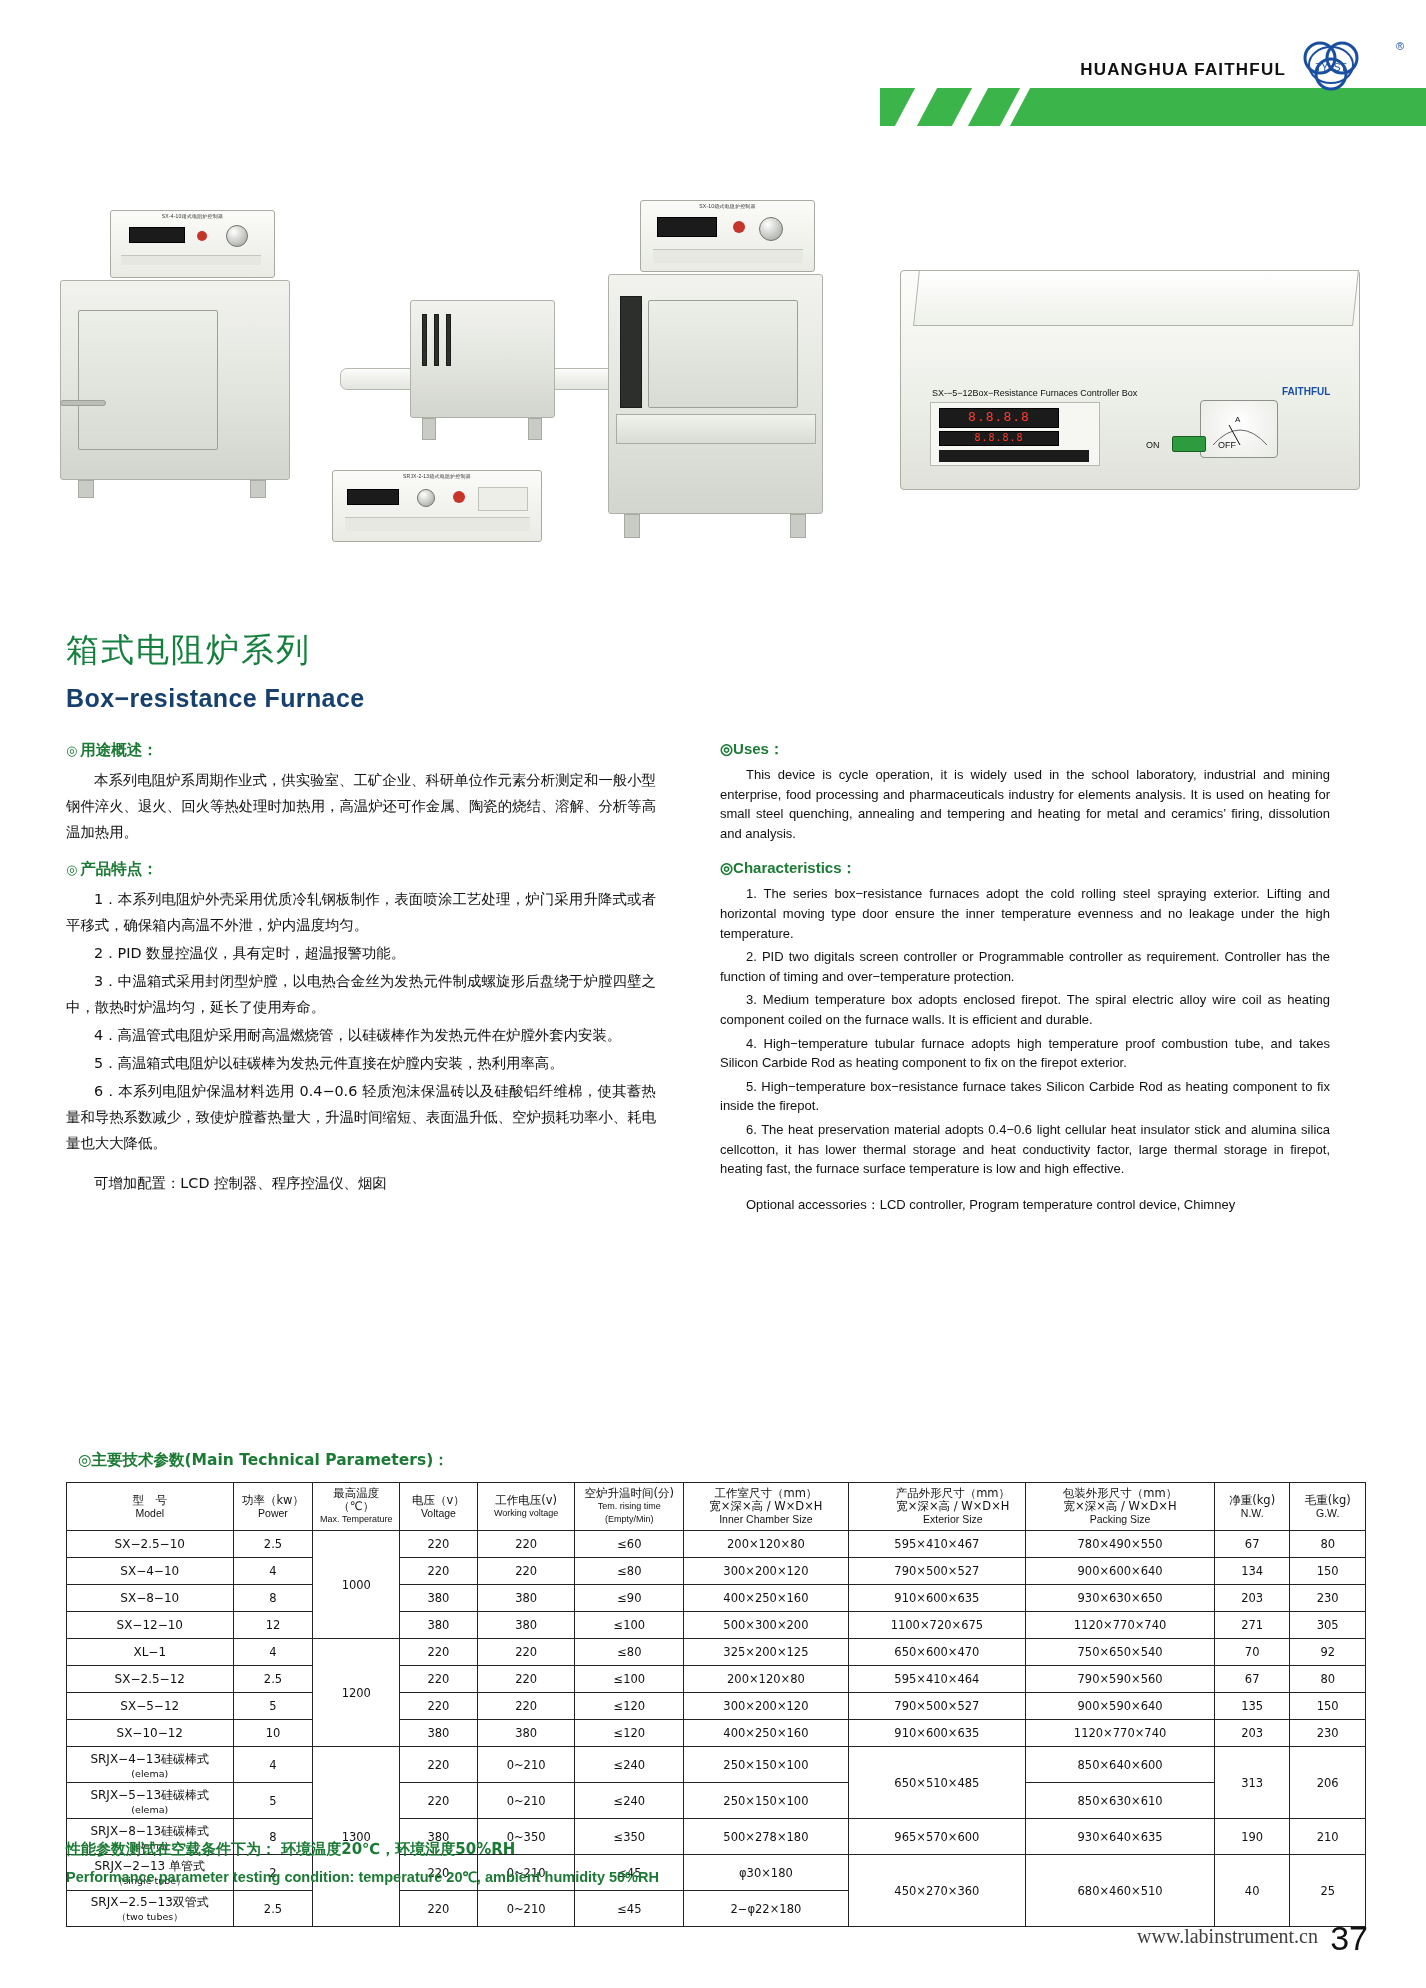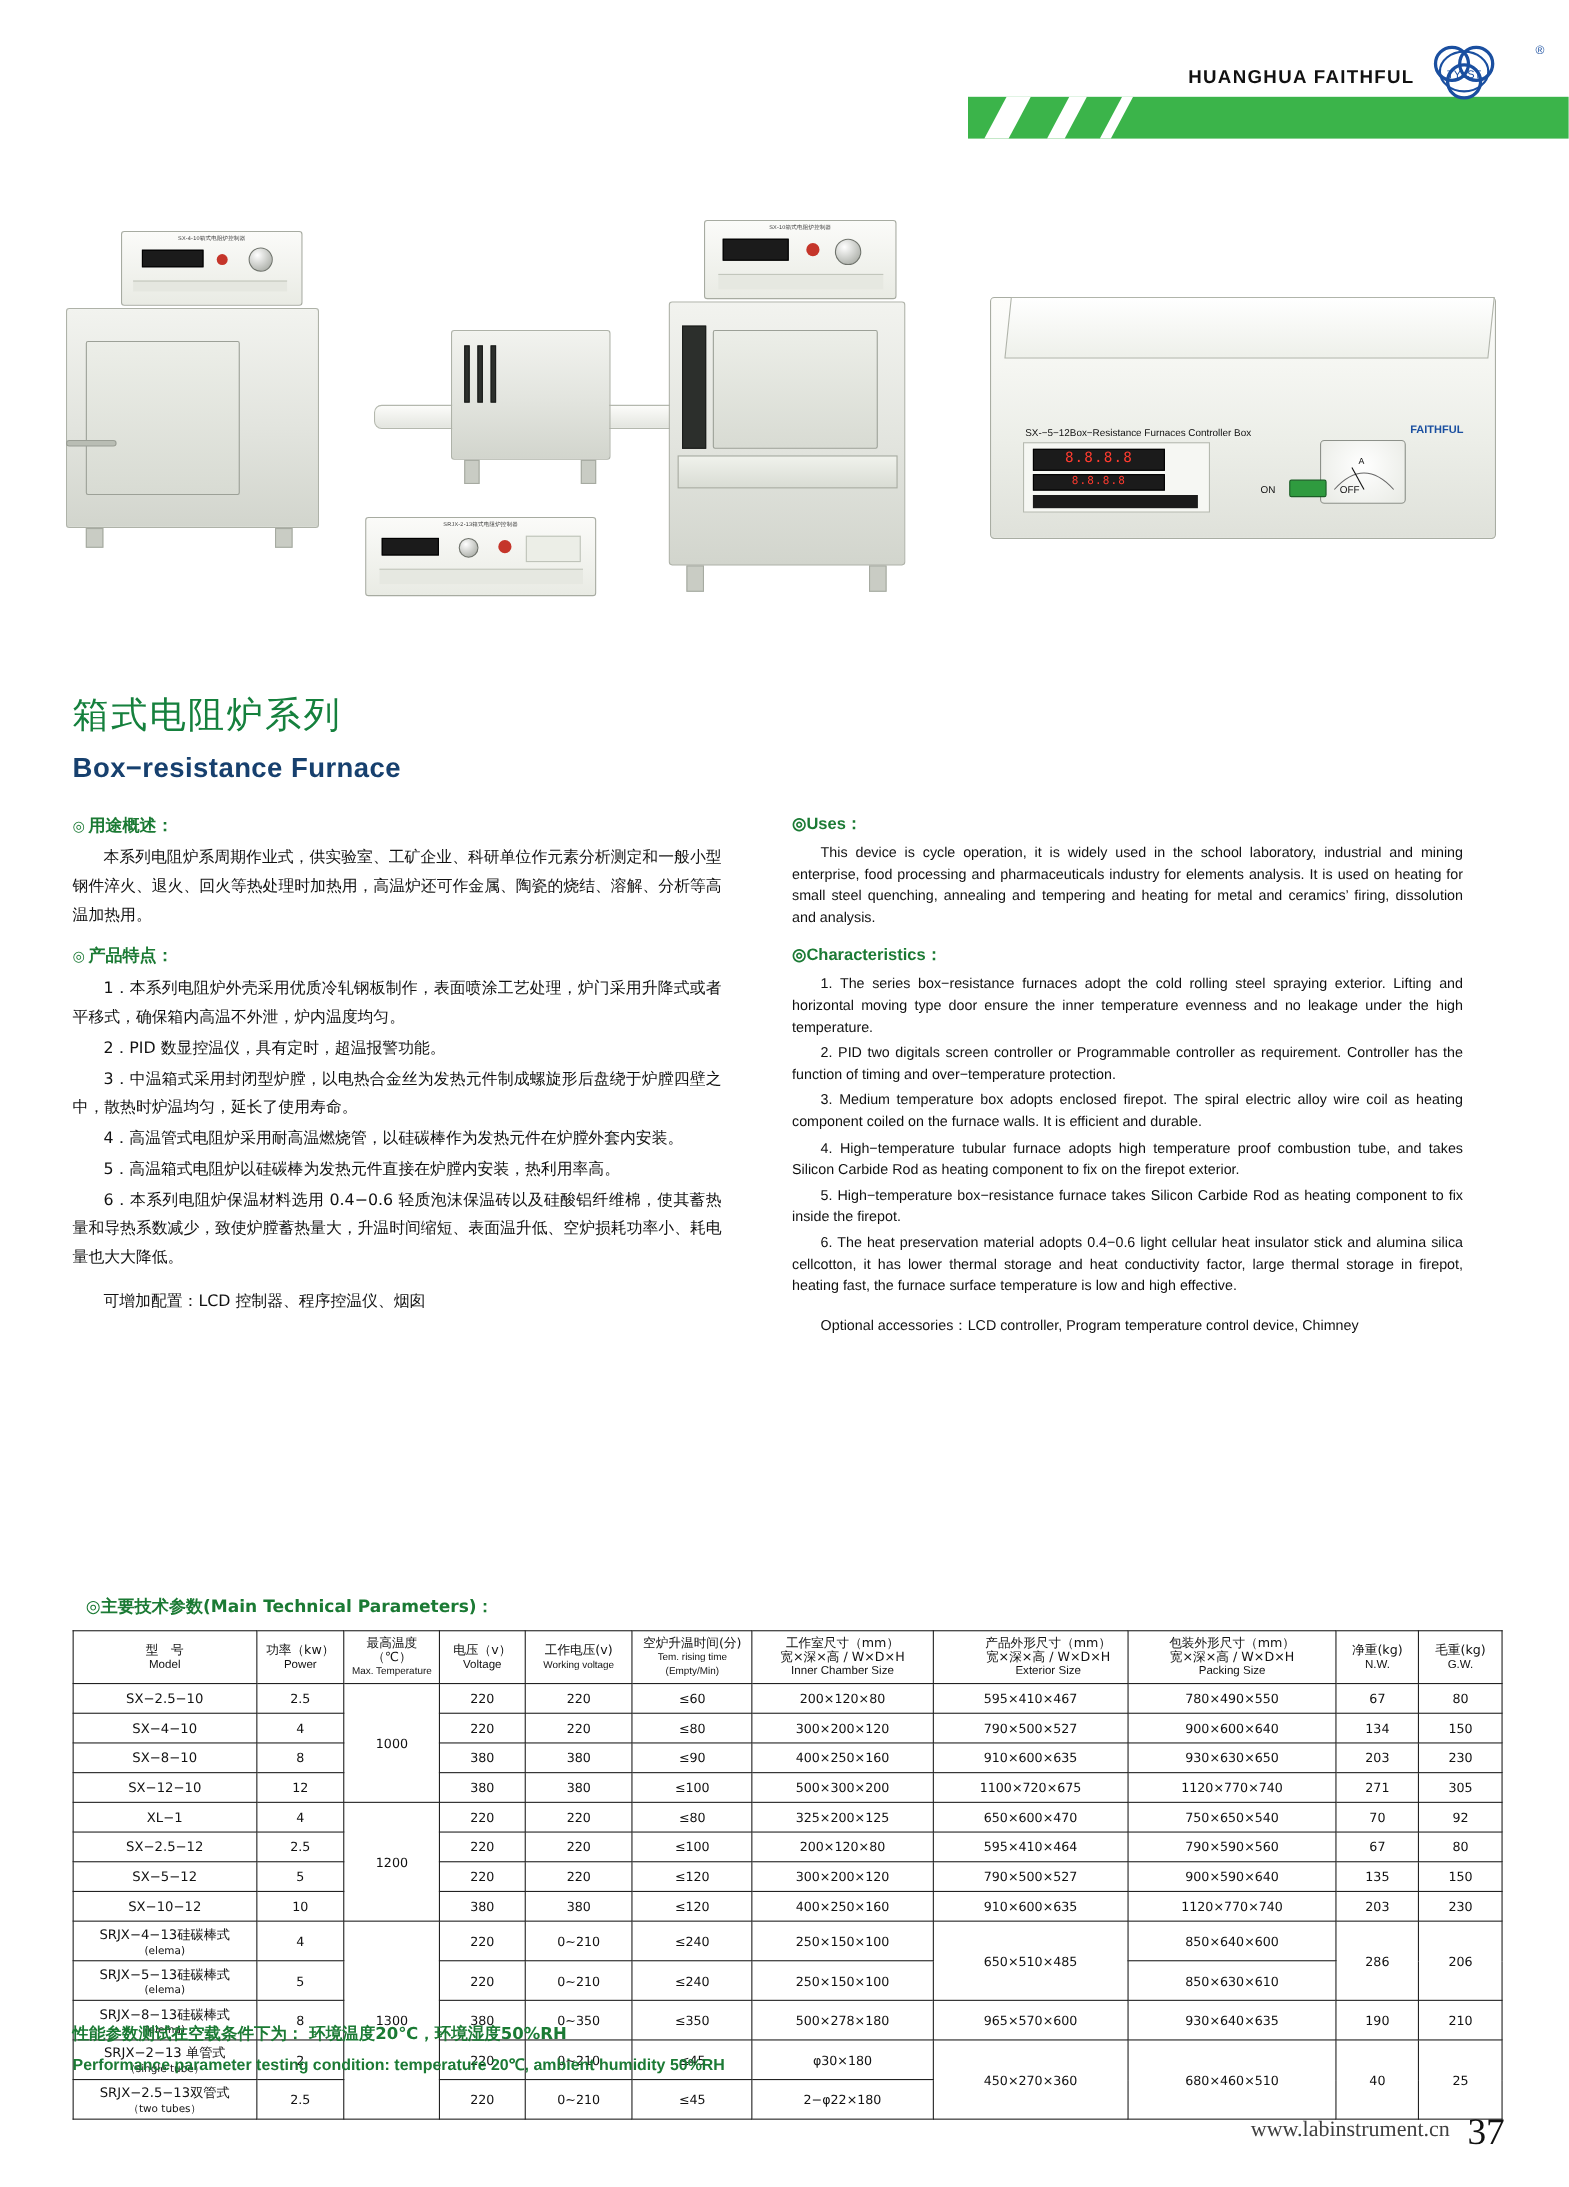--- a/index.html
+++ b/index.html
@@ -145,21 +145,21 @@
     font-size:14.5px; font-weight:bold; color:#1b7a34;
   }
   .footer-url {
     position:absolute; right:108px; bottom:40px;
     font-size:20px; color:#404040;
     font-family:"Liberation Serif", serif;
   }
   .footer-page {
     position:absolute; right:58px; bottom:30px;
     font-size:34px; color:#111;
-    font-family:Liberation Serif, serif;
+    font-family:Liberation Sans, sans-serif;
   }
 </style>
 </head>
 <body>
 
 <div class="header">
   <div class="header-band"></div>
   <div class="band-stripe s1"></div>
   <div class="band-stripe s2"></div>
   <div class="band-stripe s3"></div>
@@ -477,21 +477,21 @@
         <span class="sub" style="display:block;text-align:center;">(elema)</span>
       </td>
       <td>4</td>
       <td rowspan="5">1300</td>
       <td>220</td>
       <td>0~210</td>
       <td>≤240</td>
       <td>250×150×100</td>
       <td rowspan="2">650×510×485</td>
       <td>850×640×600</td>
-      <td rowspan="2">286</td>
+      <td rowspan="2">313</td>
       <td rowspan="2">206</td>
     </tr>
 
     <tr style="height:36px;">
       <td class="model">
         <span>SRJX−5−13硅碳棒式</span><br>
         <span class="sub" style="display:block;text-align:center;">(elema)</span>
       </td>
       <td>5</td>
       <td>220</td>

